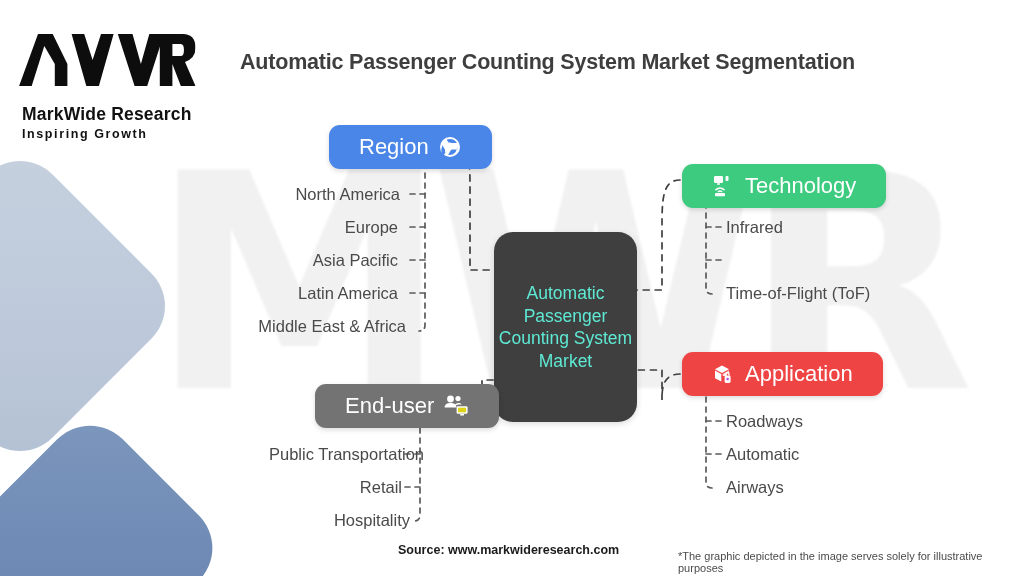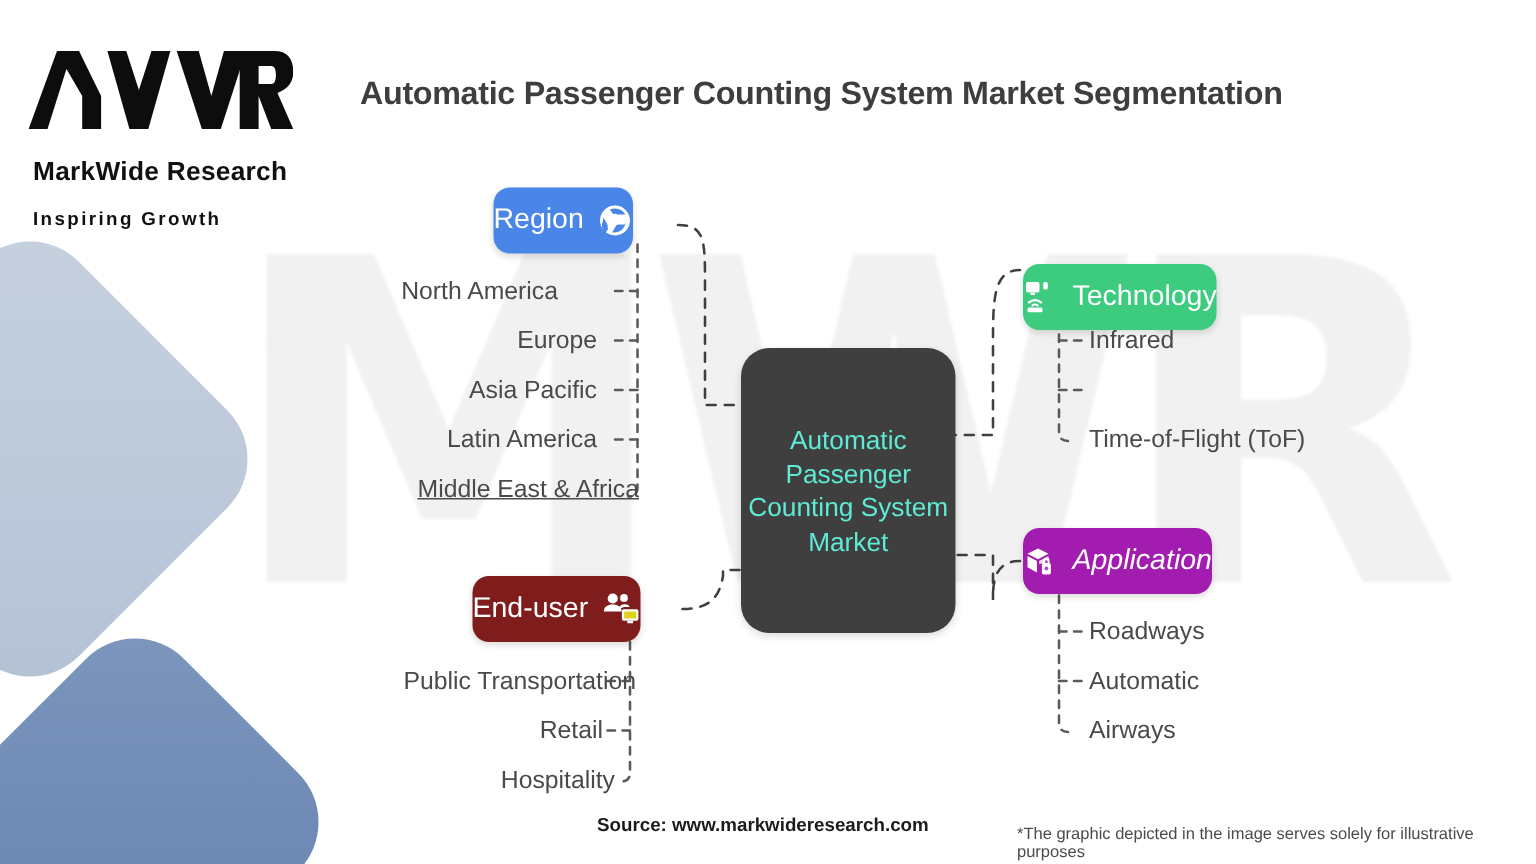--- a/index.html
+++ b/index.html
@@ -49,21 +49,21 @@
     font-size:62px;font-weight:bold;color:#0d0d0d;
     letter-spacing:-7px;line-height:62px;
     transform:scaleX(1.05);
   }
   .logo-name{
     font-size:17.5px;font-weight:bold;color:#111;
     letter-spacing:.2px;margin-top:4px;
   }
   .logo-tag{
     font-size:12.5px;font-weight:bold;color:#111;
-    letter-spacing:1.6px;margin-top:14px;
+    letter-spacing:1.6px;margin-top:2px;
   }
 
   
   .title{
     position:absolute;left:240px;top:50px;width:660px;
     font-size:21.5px;font-weight:bold;color:#3e3e3e;
     letter-spacing:-.2px;
   }
 
   
@@ -76,27 +76,27 @@
     background:#3f3f3f;border-radius:19px;
     color:#5eead4;display:flex;align-items:center;justify-content:center;
     text-align:center;font-size:17.5px;line-height:22.5px;
     box-shadow:0 2px 6px rgba(0,0,0,.14);
   }
 
   
   .badge{
     position:absolute;height:44px;border-radius:11px;
     display:flex;align-items:center;gap:9px;
-    padding:0 0;color:#fff;font-size:19px;
+    padding:0 30px;color:#fff;font-size:22px;
     box-shadow:0 2px 5px rgba(0,0,0,.14);
     white-space:nowrap;
   }
   .badge .ic{display:flex;align-items:center;}
   .badge-region{left:329px;top:125px;}
-  .badge-tech{left:682px;top:176px;}
+  .badge-tech{left:682px;top:164px;}
   .badge-app{left:682px;top:352px;}
   .badge-enduser{left:315px;top:384px;}
 
   
   .leaf{
     position:absolute;font-size:16.5px;color:#4a4a4a;
     white-space:nowrap;line-height:20px;
   }
   .leaf-r{text-align:right;}
   .leaf-l{text-align:left;}
@@ -182,60 +182,60 @@
 
   <div class="badge badge-region" style="background: rgb(74, 134, 232);">
     <span>Region</span>
     <span class="ic">
       <svg width="24" height="24" viewBox="0 0 24 24">
           <circle cx="12" cy="12" r="10" fill="#fff"></circle>
           <path fill="#4a86e8" d="M12 4a8 8 0 0 1 6.9 4H13.6a3 3 0 0 0-1.6-.5c-.4 0-.8.1-1.2.3L8.6 4.7A8 8 0 0 1 12 4zM4.4 10.2l2.8 4.9c-.1.3-.2.6-.2.9 0 .6.2 1.1.5 1.5l-2.1 3A8 8 0 0 1 4 12c0-.6.1-1.2.4-1.8zm14.9 1.1A8 8 0 0 1 12 20c-.6 0-1.2-.1-1.8-.2l2.7-4.7c.5 0 1-.2 1.4-.5h5z"></path>
         </svg>
     </span>
   </div>
-  <div class="leaf leaf-r" style="right:652px;top:184px;margin-left:40px;">North America</div>
+  <div class="leaf leaf-r" style="right:624px;top:184px;margin-left:40px;">North America</div>
   <div class="leaf leaf-r" style="right:626px;top:217px;">Europe</div>
   <div class="leaf leaf-r" style="right:626px;top:250px;">Asia Pacific</div>
   <div class="leaf leaf-r" style="right:626px;top:283px;">Latin America</div>
-  <div class="leaf leaf-r" style="right:598px;top:316px;text-decoration:underline;">Middle East &amp; Africa</div>
+  <div class="leaf leaf-r" style="right:618px;top:316px;">Middle East &amp; Africa</div>
 
   <div class="badge badge-tech" style="background: rgb(60, 203, 127);">
     <span class="ic">
       <svg width="24" height="24" viewBox="0 0 24 24">
           <rect x="2" y="2" width="9" height="7" rx="1.2" fill="#fff"></rect>
           <rect x="5" y="9.3" width="3" height="1.4" fill="#fff"></rect>
           <rect x="13.5" y="2" width="3" height="5" rx="1" fill="#fff"></rect>
           <path d="M4 15.6a6 6 0 0 1 8 0" stroke="#fff" stroke-width="1.6" fill="none" stroke-linecap="round"></path>
           <path d="M6.3 17.6a3 3 0 0 1 3.4 0" stroke="#fff" stroke-width="1.4" fill="none" stroke-linecap="round"></path>
           <rect x="3" y="19" width="10" height="3.2" rx="1" fill="#fff"></rect>
         </svg>
     </span>
     <span>Technology</span>
   </div>
   <div class="leaf leaf-l" style="left:726px;top:217px;">Infrared</div>
   <div class="leaf leaf-l" style="left:726px;top:283px;">Time-of-Flight (ToF)</div>
 
-  <div class="badge badge-app" style="background: #a21caf; font-style: italic;">
+  <div class="badge badge-app" style="background: #ef4444;">
     <span class="ic">
       <svg width="24" height="24" viewBox="0 0 24 24">
           <path fill="#fff" d="M3 7.2 10 3.6l7 3.6-7 3.7z"></path>
           <path fill="#fff" d="M3 8.6 9.3 12v7.6L3 16.2z"></path>
           <path fill="#fff" opacity=".85" d="M10.7 12 17 8.6v3.1h-2.4v2.2h-3.9z"></path>
           <rect x="12.6" y="13.4" width="6" height="7.6" rx="1.4" fill="#fff"></rect>
           <path d="M14.2 13.4v-1.6a1.4 1.4 0 0 1 2.8 0v1.6" stroke="#fff" stroke-width="1.4" fill="none"></path>
           <circle cx="15.6" cy="17" r="1.3" fill="#b44ce0"></circle>
         </svg>
     </span>
     <span>Application</span>
   </div>
   <div class="leaf leaf-l" style="left:726px;top:411px;">Roadways</div>
   <div class="leaf leaf-l" style="left:726px;top:444px;">Automatic</div>
   <div class="leaf leaf-l" style="left:726px;top:477px;">Airways</div>
 
-  <div class="badge badge-enduser" style="background: #7f1d1d;">
+  <div class="badge badge-enduser" style="background: #737373;">
     <span>End-user</span>
     <span class="ic">
       <svg width="26" height="24" viewBox="0 0 26 24">
           <circle cx="7.5" cy="5" r="3.4" fill="#fff"></circle>
           <path fill="#fff" d="M1.6 13.6c0-3.2 2.6-4.6 5.9-4.6s5.9 1.4 5.9 4.6z"></path>
           <circle cx="15" cy="4.6" r="2.6" fill="#fff"></circle>
           <path fill="#fff" d="M11.6 11.8c.4-2 2-2.9 3.9-2.9 1.5 0 2.8.5 3.4 1.7h-3.7z"></path>
           <rect x="13.6" y="12.2" width="11" height="7.6" rx="1.3" fill="#fff"></rect>
           <rect x="15.1" y="13.7" width="8" height="4.6" fill="#dfd318"></rect>
           <rect x="17.2" y="20" width="3.8" height="1.5" fill="#fff"></rect>

